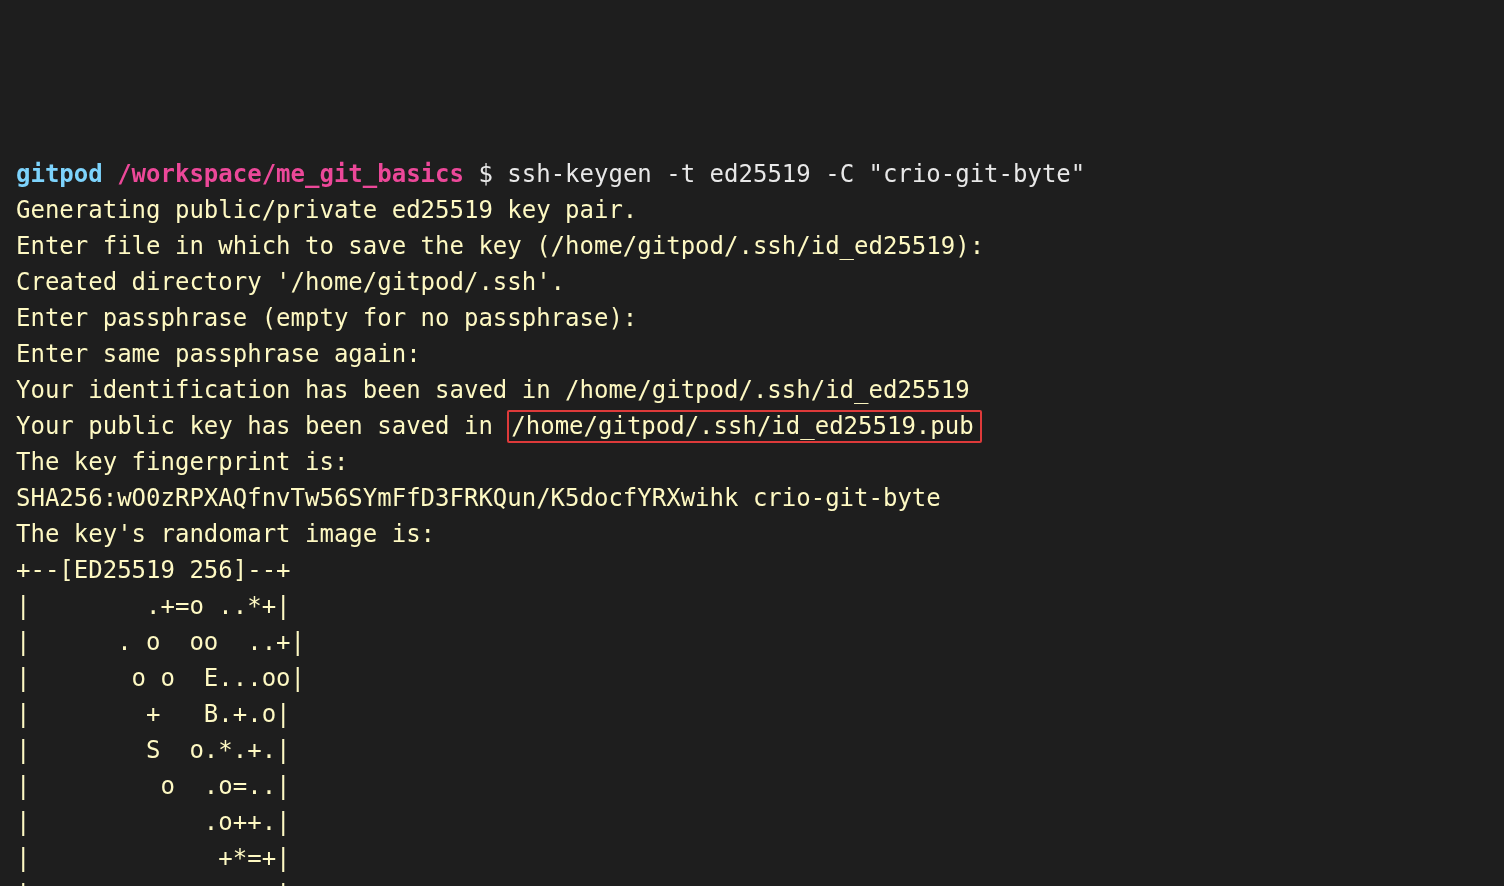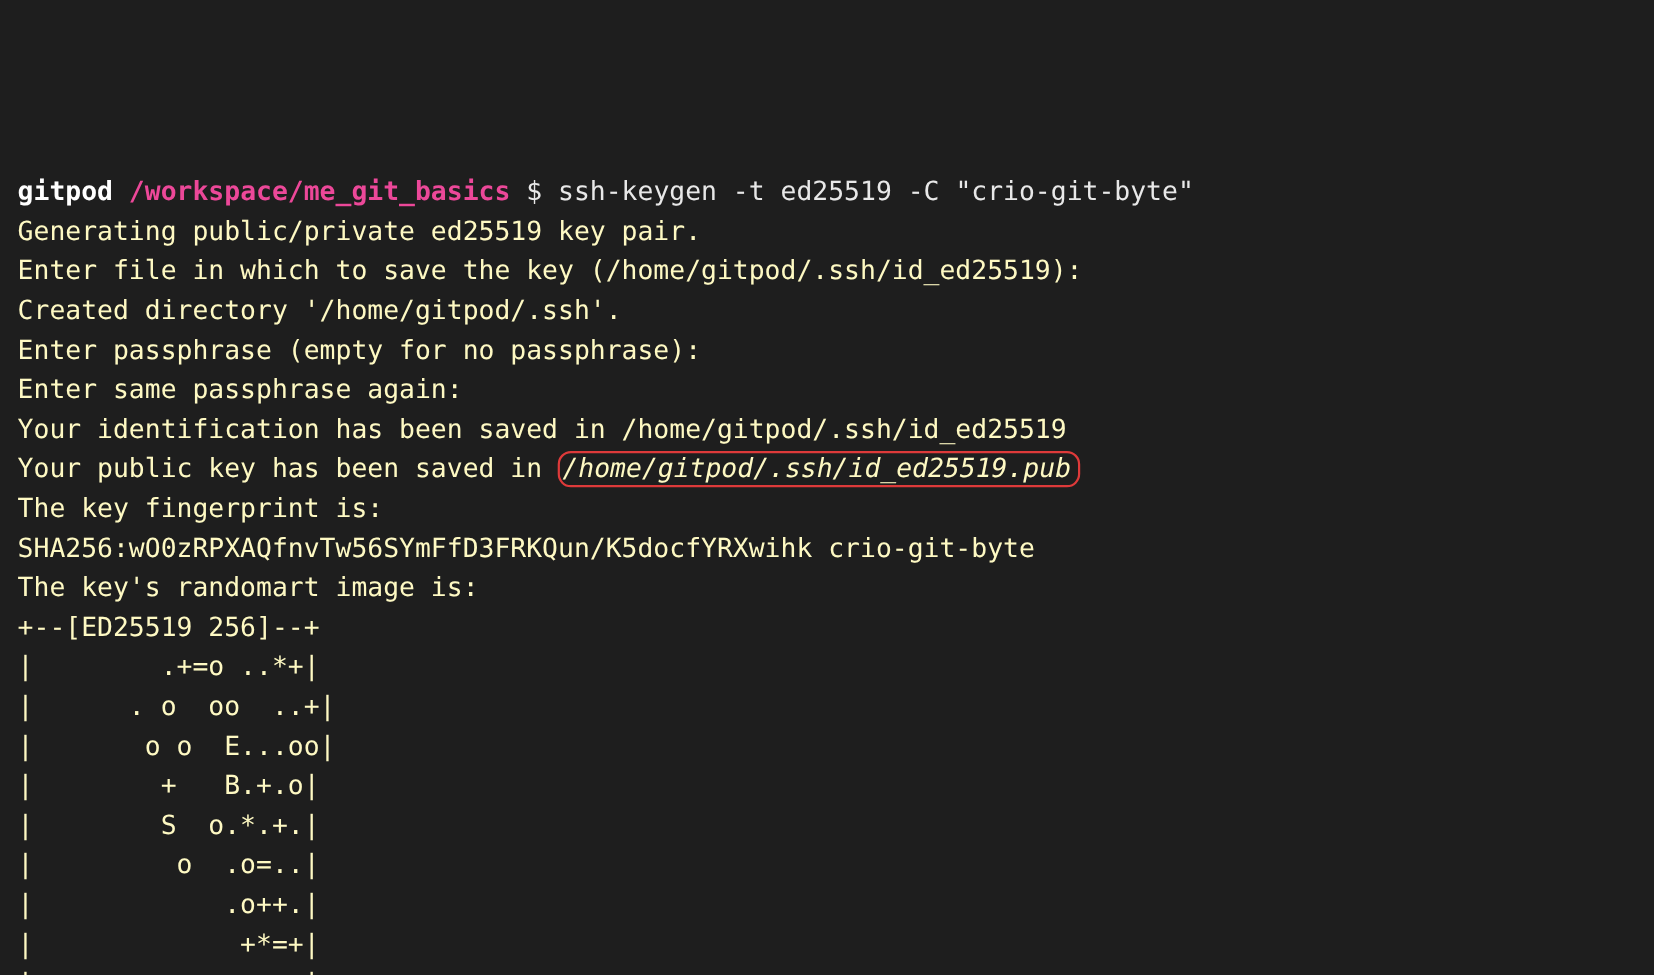--- a/index.html
+++ b/index.html
@@ -11,43 +11,42 @@
       background-color: #1e1e1e;
       color: #e8e8e8;
       font-family: 'Menlo', 'Monaco', 'Consolas', monospace;
       font-size: 24px;
       line-height: 1.5;
       padding: 12px 16px;
       white-space: pre;
       font-weight: 500;
     }
     .prompt-user {
-      color: #ffffff;
+      color: #7dd3fc;
       font-weight: bold;
     }
     .prompt-path {
       color: #ec4899;
       font-weight: bold;
     }
     .prompt-dollar {
       color: #e8e8e8;
     }
     .command {
       color: #e8e8e8;
     }
     .output {
       color: #fef9c3;
     }
     .highlighted {
       border: 2.5px solid #de3a3a;
-      border-radius: 12px;
+      border-radius: 2px;
       padding: 0px 6px 0px 2px;
       display: inline-block;
       line-height: 1.2;
-      font-style: italic;
     }
     .line {
       display: block;
     }
   </style>
 </head>
 <body>
 
 
 

